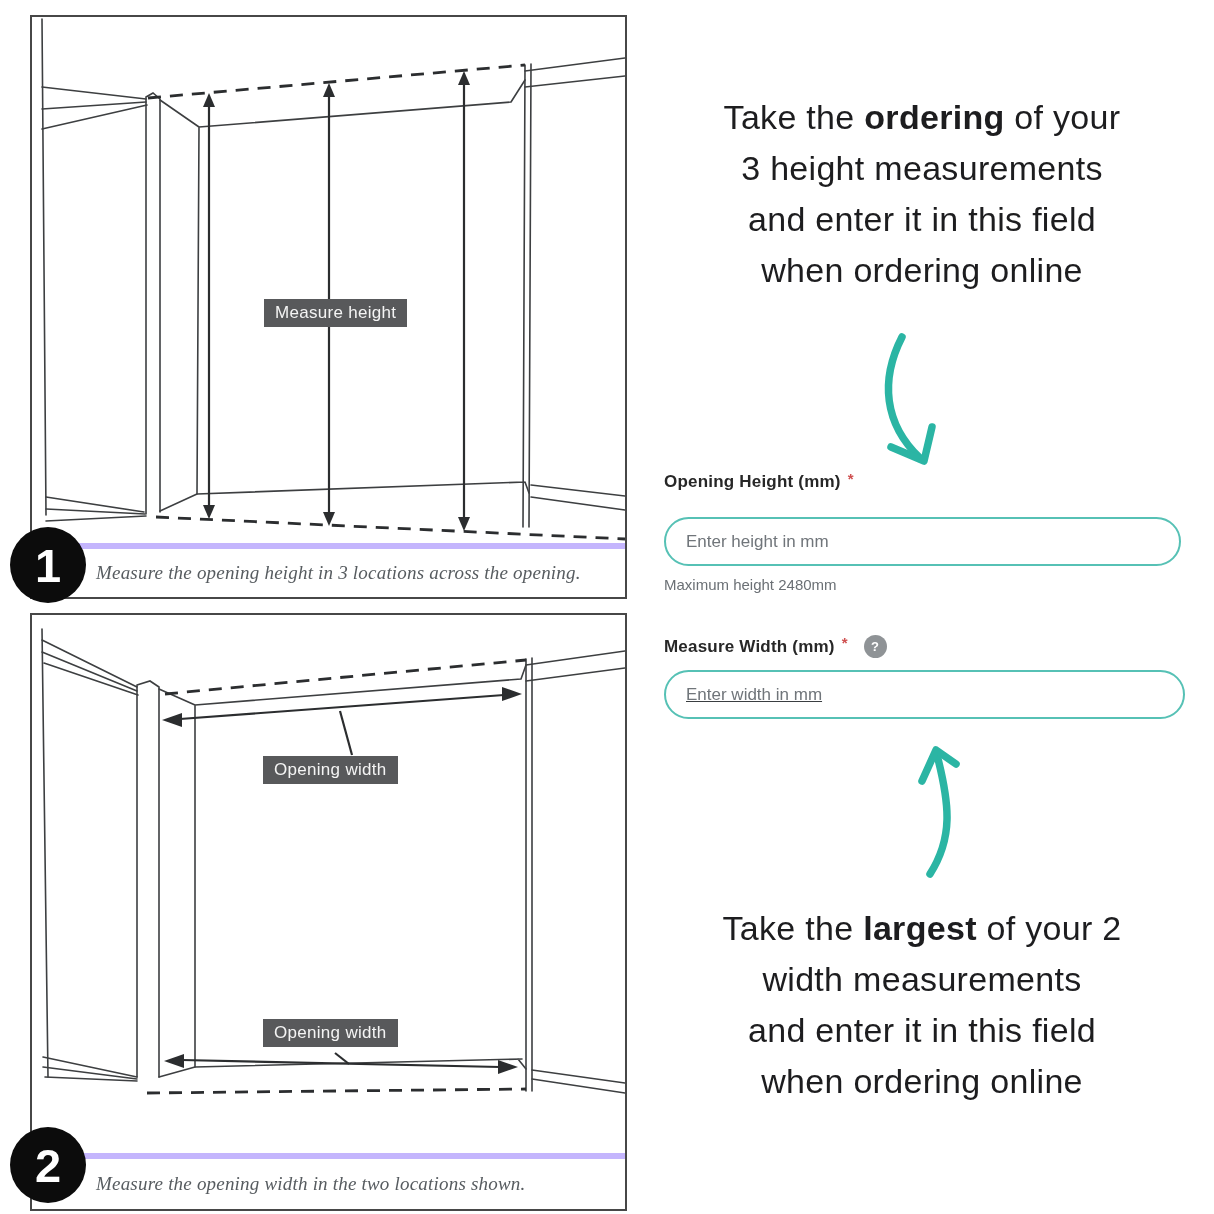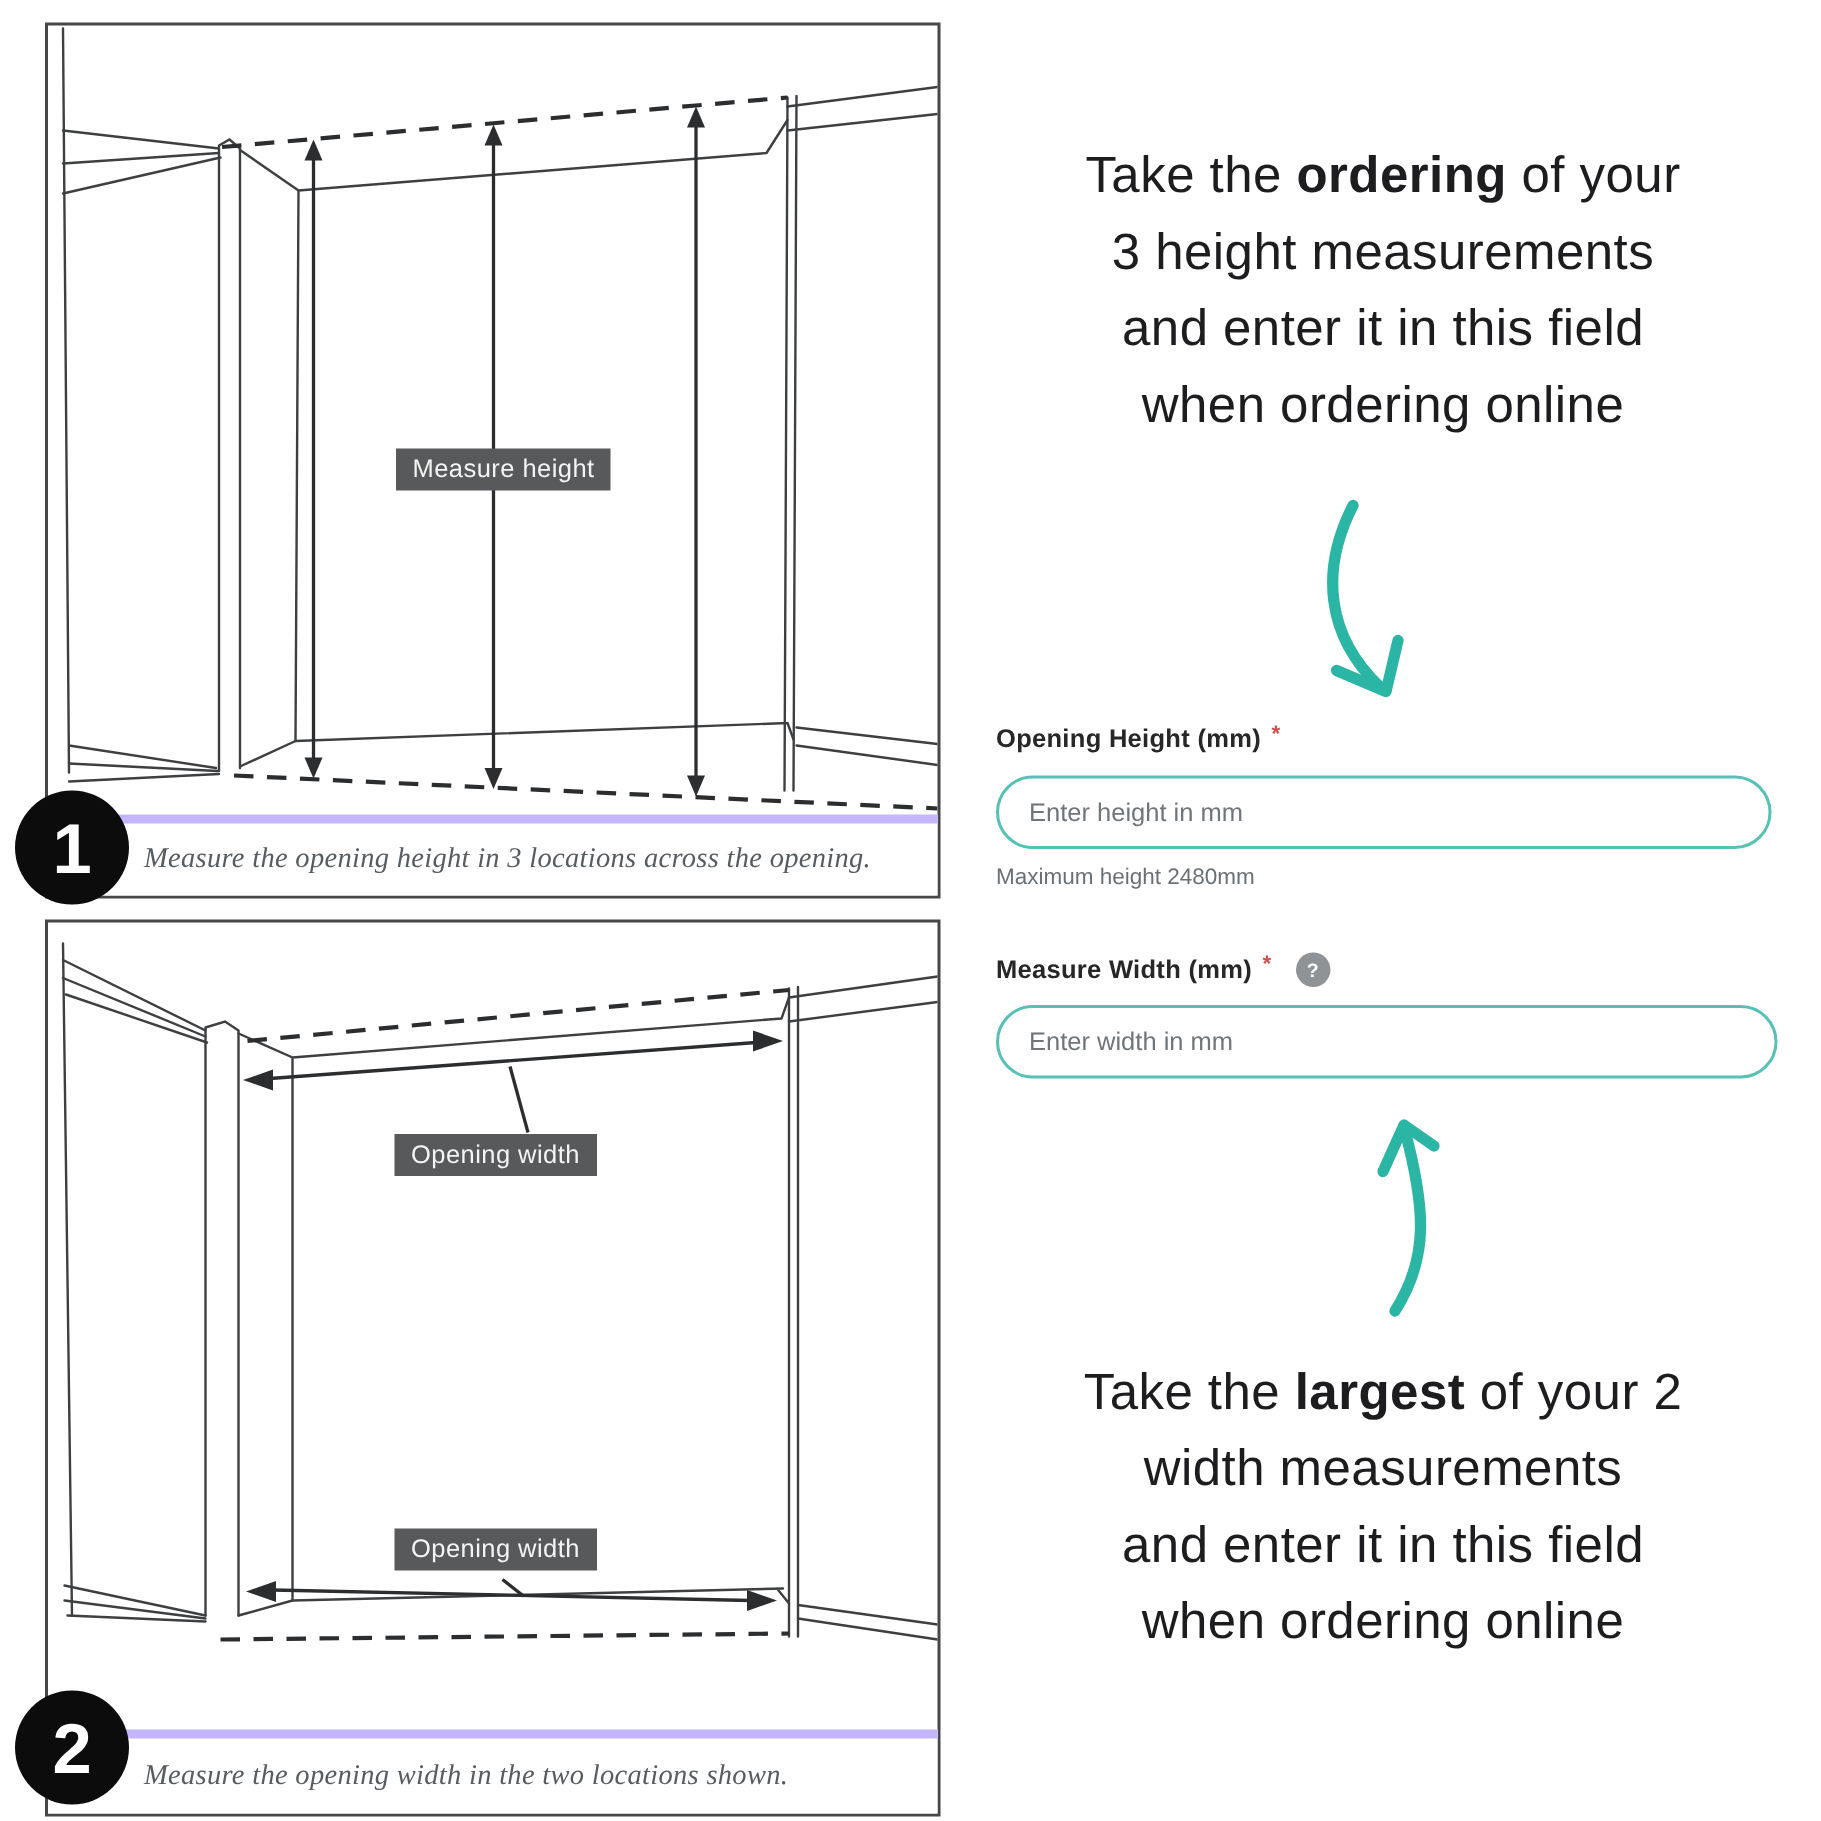--- a/index.html
+++ b/index.html
@@ -29,34 +29,34 @@
 
   
   .big-text{position:absolute;left:652px;width:540px;text-align:center;
             font-size:34px;line-height:51px;color:#1d1d1f;letter-spacing:0.3px;}
   .big-text b{font-weight:700;}
   #instr-top{top:92px;}
   #instr-bottom{top:903px;}
 
   .field-label{position:absolute;left:664px;font-size:17px;font-weight:700;
                color:#272727;letter-spacing:0.2px;display:flex;align-items:center;}
-  #label-height{top:483px;}
+  #label-height{top:472px;}
   #label-width{top:635px;}
   .required{color:#cf5050;font-size:15px;margin-left:7px;position:relative;top:-4px;}
   .help-icon{width:23px;height:23px;border-radius:50%;background:#8f9396;color:#fff;
              font-size:13px;font-weight:700;display:flex;align-items:center;
              justify-content:center;margin-left:16px;cursor:pointer;}
 
   .pill-input{position:absolute;left:664px;height:49px;border:2px solid #56c1b5;
               border-radius:26px;box-sizing:border-box;font-size:17px;color:#3a3e41;
               padding:0 20px;outline:none;background:#fff;
               font-family:"Liberation Sans", sans-serif;}
   .pill-input::placeholder{color:#70757a;opacity:1;}
   #input-height{top:517px;width:517px;}
-  #input-width{top:670px;width:521px;}
+  #input-width{top:670px;width:521px;text-decoration:underline;}
   .helper{position:absolute;left:664px;top:576px;font-size:15px;color:#6b7075;}
 
   
   .ln{stroke:#3d3f41;stroke-width:1.6;fill:none;stroke-linecap:round;}
   .dash{stroke:#2b2d2f;stroke-width:2.8;fill:none;stroke-dasharray:13 9;}
   .meas{stroke:#2b2d2f;stroke-width:2.2;fill:none;}
   .head{fill:#2b2d2f;stroke:none;}
   .teal{stroke:#2bb5a4;stroke-width:7.5;fill:none;stroke-linecap:round;stroke-linejoin:round;}
 </style>
 </head>

